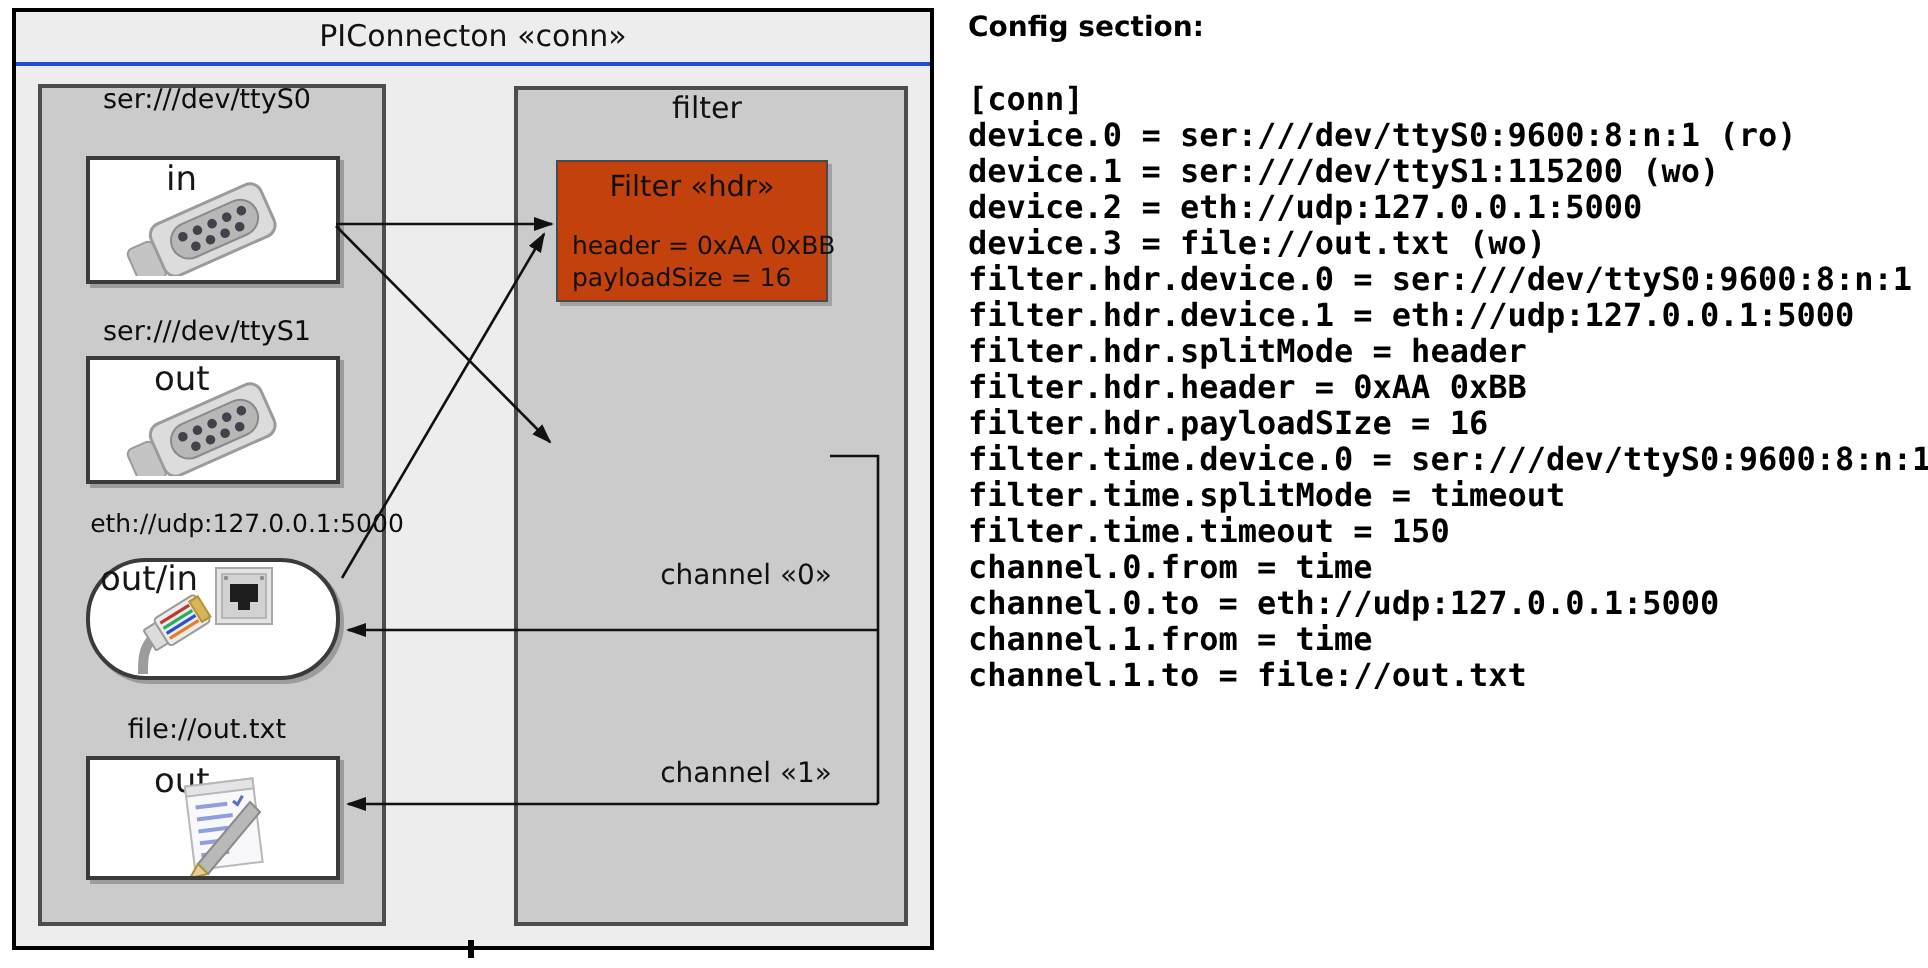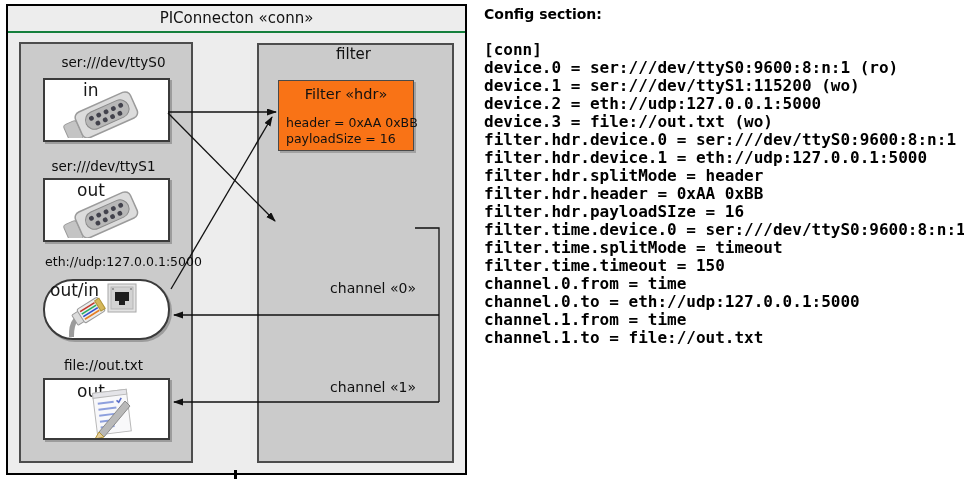--- a/index.html
+++ b/index.html
@@ -10,21 +10,21 @@
   }
   .stage{position:absolute;left:0;top:0;width:964px;height:484px;}
 
   
   .outer{
     position:absolute;left:6px;top:4px;width:457px;height:467px;
     background:#ededed;border:2px solid #000000;
   }
   .title-row{
     position:absolute;left:0;top:0;width:100%;height:25px;
-    border-bottom:2px solid #15803d;
+    border-bottom:2px solid #1d4ed8;
     text-align:center;font-size:15px;line-height:25px;color:#111;
   }
 
   
   .panel{
     position:absolute;background:#cbcbcb;border:2px solid #4d4d4d;
   }
   .devices-panel{left:19px;top:42px;width:170px;height:417px;}
   .filters-panel{left:257px;top:43px;width:193px;height:416px;}
   .filters-label{
@@ -43,21 +43,21 @@
     border:2px solid #3b3b3b;box-shadow:2px 2px 0 rgba(70,70,70,0.35);
   }
   .dir{
     position:absolute;font-size:17px;color:#161616;line-height:19px;
     white-space:nowrap;
   }
   .icon-abs{position:absolute;}
 
   
   .filterbox{
-    position:absolute;background:#f97316;border:1.5px solid #4a4a4a;
+    position:absolute;background:#c2410c;border:1.5px solid #4a4a4a;
     box-shadow:2px 2px 0 rgba(70,70,70,0.3);
   }
   .filter-title{
     position:absolute;left:0;top:5px;width:100%;text-align:center;
     font-size:14.5px;color:#111;
   }
   .filter-attrs{
     position:absolute;left:7px;font-size:12.5px;line-height:16px;color:#111;
     white-space:nowrap;
   }
@@ -87,21 +87,21 @@
 <div class="stage">
 
   <div class="outer">
     <div class="title-row">PIConnecton «conn»</div>
   </div>
 
   <div class="panel devices-panel"></div>
   <div class="panel filters-panel"></div>
   <div class="filters-label">filter</div>
 
-  <div class="devlabel" style="top:54px;padding-left:10px;">ser:///dev/ttyS0</div>
+  <div class="devlabel" style="top:42px;">ser:///dev/ttyS0</div>
   <div class="devbox" style="top:78px;height:60px;">
     <span class="dir" style="left:38px;top:1px;">in</span>
     <svg class="icon-abs" style="left:14px;top:8px;" width="100" height="50" viewBox="0 0 100 50">
       <g transform="rotate(-24 50 28)">
         <rect x="4" y="18" width="14" height="20" rx="3" fill="#c4c4c4" stroke="#9b9b9b"></rect>
         <rect x="18" y="12" width="60" height="28" rx="6" fill="#dcdcdc" stroke="#9b9b9b" stroke-width="1.5"></rect>
         <rect x="26" y="17" width="46" height="18" rx="9" fill="#b7b7b7" stroke="#8a8a8a"></rect>
         <circle cx="33" cy="23" r="2.4" fill="#42424c"></circle>
           <circle cx="41" cy="23" r="2.4" fill="#42424c"></circle>
           <circle cx="49" cy="23" r="2.4" fill="#42424c"></circle>

